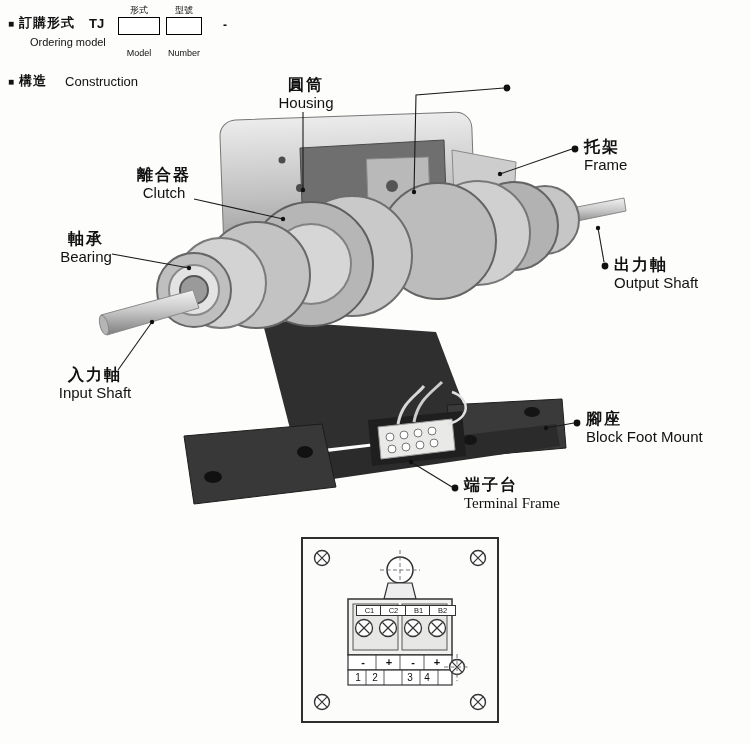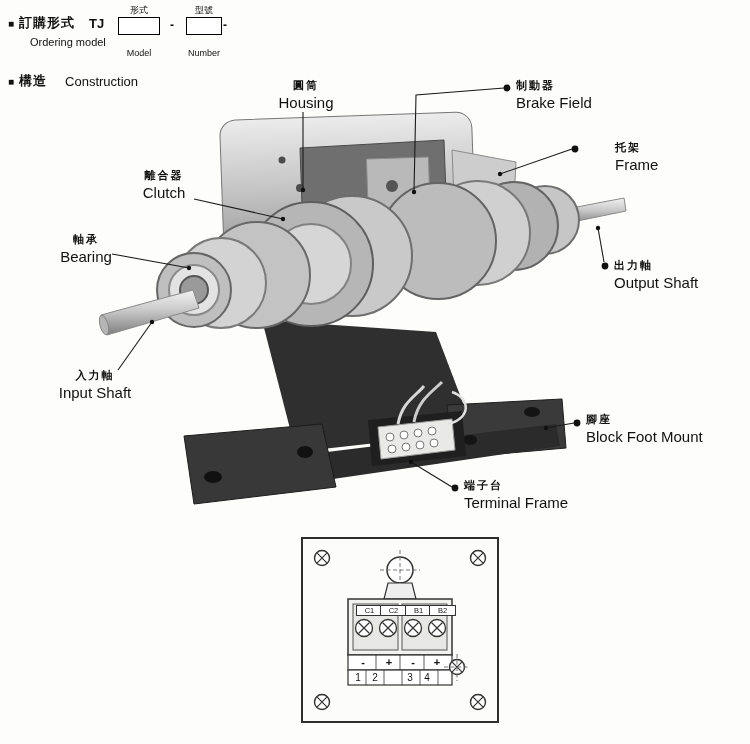--- a/index.html
+++ b/index.html
@@ -18,21 +18,21 @@
   .code-box { position:absolute; top:5px; width:42px; text-align:center; }
   .cb-top { font-size:9px; line-height:11px; }
   .cb-box { height:18px; border:1px solid #000; background:#fff; margin-top:1px; }
   .cb-bottom { font-size:9px; line-height:11px; margin-top:13px; }
   .code-dash { position:absolute; top:18px; font-size:12px; font-weight:bold; }
 
   .section-head { position:absolute; left:8px; top:72px; font-size:13px; display:flex; align-items:center; }
   .sec-zh { font-weight:bold; letter-spacing:1px; margin-right:18px; }
 
   .callout { position:absolute; line-height:18px; white-space:nowrap; }
-  .callout .zh { font-size:11px; font-weight:bold; letter-spacing:2px; }
+  .callout .zh { font-size:16px; font-weight:bold; letter-spacing:2px; }
   .callout .en { font-size:15px; }
   .center { text-align:center; }
 
   .tbl-tag { position:absolute; font-size:7.5px; line-height:9px; border:1px solid #333; background:#fff; width:27px; text-align:center; }
   .tbl-pol { position:absolute; font-size:11px; font-weight:bold; width:14px; text-align:center; }
   .tbl-num { position:absolute; font-size:10px; width:12px; text-align:center; }
 </style>
 </head>
 <body>
 
@@ -190,44 +190,40 @@
     <span class="ord-code">TJ</span>
   </div>
   <div class="ord-en">Ordering model</div>
 
   <div class="code-box" style="left:118px;">
     <div class="cb-top">形式</div>
     <div class="cb-box"></div>
     <div class="cb-bottom">Model</div>
   </div>
   <span class="code-dash" style="left:170px;">-</span>
-  <div class="code-box" style="left:180px;width:42px;padding-left:6px;">
+  <div class="code-box" style="left:160px;width:42px;padding-left:6px;">
     <div class="cb-top">型號</div>
     <div class="cb-box"></div>
     <div class="cb-bottom">Number</div>
   </div>
   <span class="code-dash" style="left:223px;">-</span>
 
   <div class="section-head">
     <span class="sq">■</span>
     <span class="sec-zh">構造</span>
     <span>Construction</span>
   </div>
 
   <div class="callout center" style="left:258px;top:76px;width:96px;">
     <div class="zh">圓筒</div>
     <div class="en">Housing</div>
   </div>
 
-  <div class="callout" style="left:516px;top:76px;">
-    <div class="zh">制動器</div>
-    <div class="en">Brake Field</div>
-  </div>
-
-  <div class="callout" style="left:584px;top:138px;margin-left:31px;">
+
+  <div class="callout" style="left:584px;top:138px;">
     <div class="zh">托架</div>
     <div class="en">Frame</div>
   </div>
 
   <div class="callout center" style="left:118px;top:166px;width:92px;">
     <div class="zh">離合器</div>
     <div class="en">Clutch</div>
   </div>
 
   <div class="callout center" style="left:44px;top:230px;width:84px;">
@@ -243,21 +239,21 @@
   <div class="callout" style="left:614px;top:256px;">
     <div class="zh">出力軸</div>
     <div class="en">Output Shaft</div>
   </div>
 
   <div class="callout" style="left:586px;top:410px;">
     <div class="zh">腳座</div>
     <div class="en">Block Foot Mount</div>
   </div>
 
-  <div class="callout" style="left:464px;top:476px;">
+  <div class="callout" style="left:464px;top:476px;font-family:Liberation Serif, serif;">
     <div class="zh">端子台</div>
     <div class="en">Terminal Frame</div>
   </div>
 
   <div class="tbl-tag" style="left:356px;top:605px;">C1</div>
   <div class="tbl-tag" style="left:380px;top:605px;">C2</div>
   <div class="tbl-tag" style="left:405px;top:605px;">B1</div>
   <div class="tbl-tag" style="left:429px;top:605px;">B2</div>
 
   <div class="tbl-pol" style="left:356px;top:656px;">-</div>

